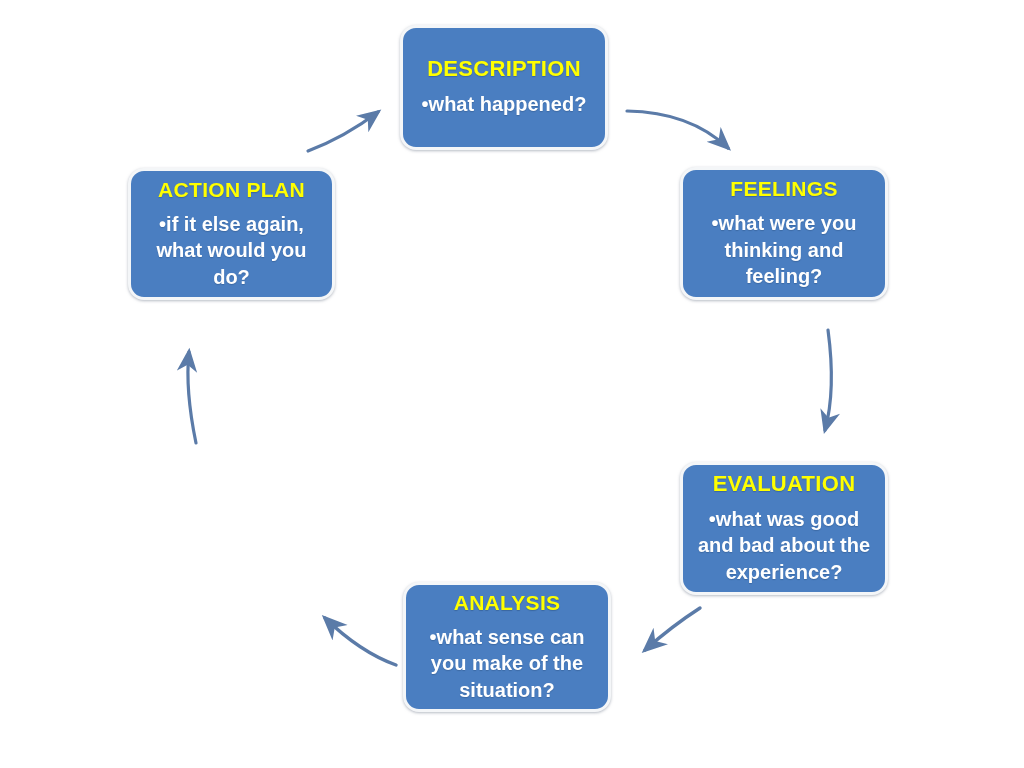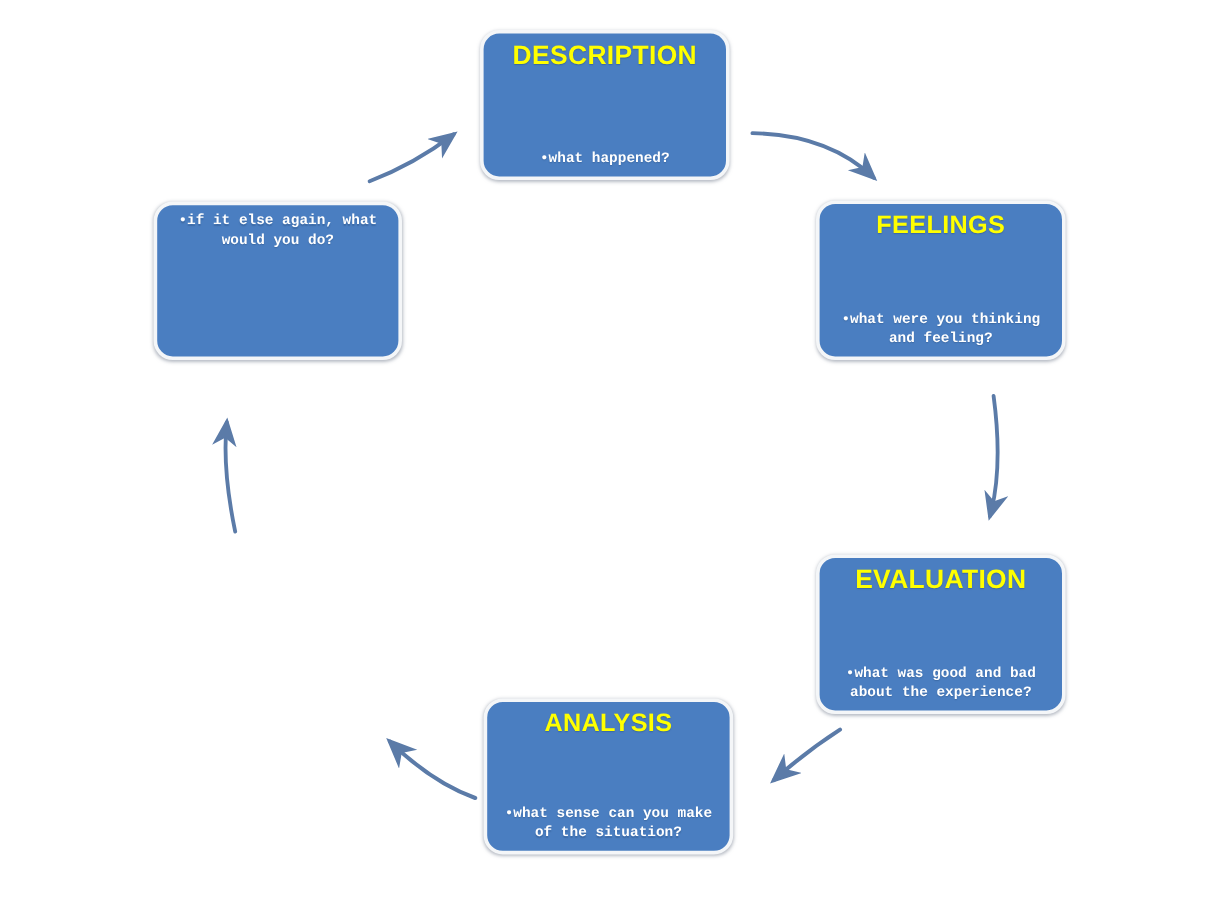--- a/index.html
+++ b/index.html
@@ -29,40 +29,39 @@
   .node {
     position: absolute;
     box-sizing: border-box;
     background: #4a7ec1;
     border: 3px solid #f4f6f8;
     border-radius: 16px;
     box-shadow: 0 1px 3px rgba(120,130,145,0.55);
     display: flex;
     flex-direction: column;
     align-items: center;
-    justify-content: space-between;
+    justify-content: center;
     text-align: center;
     padding: 6px 8px;
   }
   .node-title {
     color: #ffff00;
     font-weight: bold;
     font-size: 21px;
     letter-spacing: 0.3px;
     line-height: 1.1;
     margin-bottom: 10px;
     text-shadow: 0 1px 1px rgba(30,60,100,0.35);
   }
   .node-body {
     color: #ffffff;
     font-weight: bold;
-    font-size: 12px;
+    font-size: 20px;
     line-height: 1.32;
     text-shadow: 0 1px 1px rgba(30,60,100,0.30);
-    font-family: Liberation Mono, monospace;
   }
   .n-description { left: 400px; top: 25px;  width: 208px; height: 125px; }
   .n-feelings    { left: 680px; top: 167px; width: 208px; height: 133px; }
   .n-evaluation  { left: 680px; top: 462px; width: 208px; height: 133px; }
   .n-analysis    { left: 403px; top: 582px; width: 208px; height: 130px; }
   .n-conclusion  { left: 128px; top: 462px; width: 206px; height: 133px; }
   .n-actionplan  { left: 128px; top: 168px; width: 207px; height: 132px; }
   .n-description .node-title { font-size: 22px; }
   .n-evaluation  .node-title { font-size: 22px; }
 </style>
@@ -118,16 +117,17 @@
     <div class="node-body">•what was good and bad about the experience?</div>
   </div>
 
   <div class="node n-analysis">
     <div class="node-title">ANALYSIS</div>
     <div class="node-body">•what sense can you make of the situation?</div>
   </div>
 
 
   <div class="node n-actionplan">
+    <div class="node-title">ACTION PLAN</div>
     <div class="node-body">•if it else again, what would you do?</div>
   </div>
 
 </div>
 
 </body></html>

